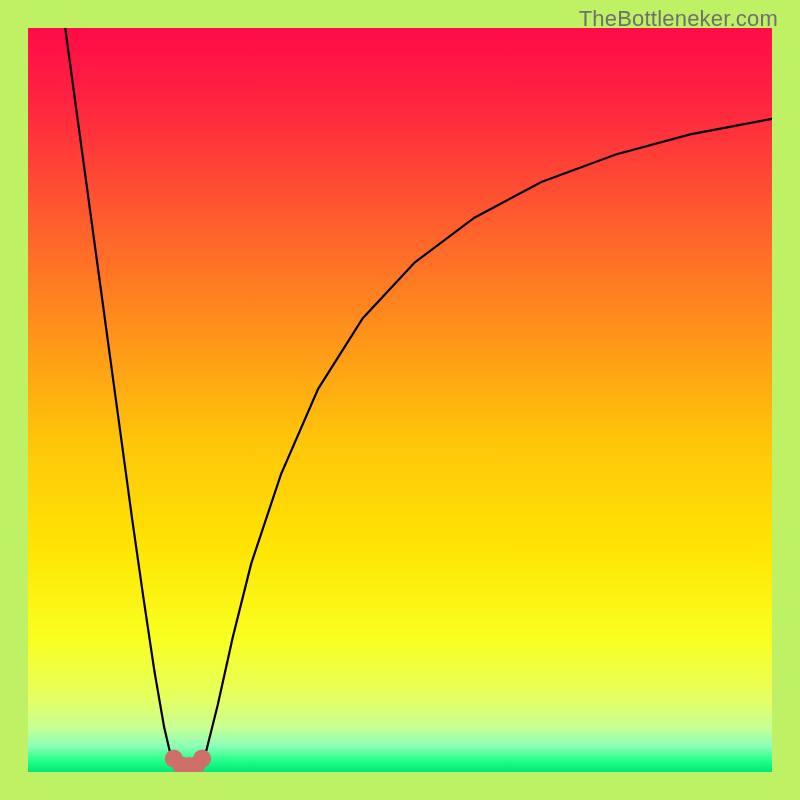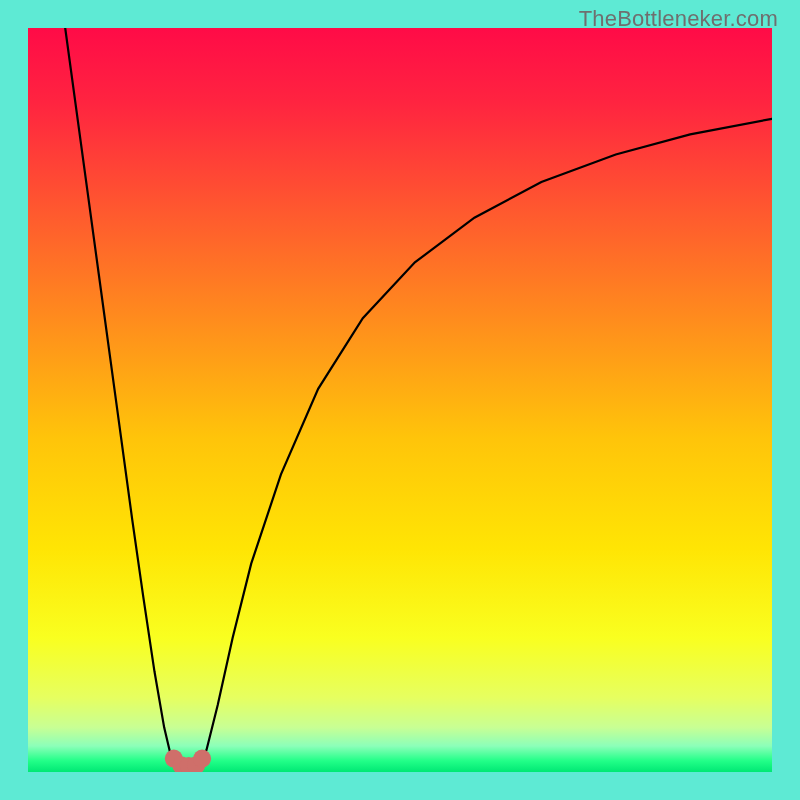--- a/index.html
+++ b/index.html
@@ -7,21 +7,21 @@
     padding: 0;
     width: 800px;
     height: 800px;
     background: #000;
     overflow: hidden;
     font-family: Arial, Helvetica, sans-serif;
   }
   .frame {
     position: absolute;
     inset: 0;
-    background: #5eead4;
+    background: #bef264;
   }
   .plot {
     position: absolute;
     left: 28px;
     top: 28px;
     width: 744px;
     height: 744px;
   }
   .watermark {
     position: absolute;

